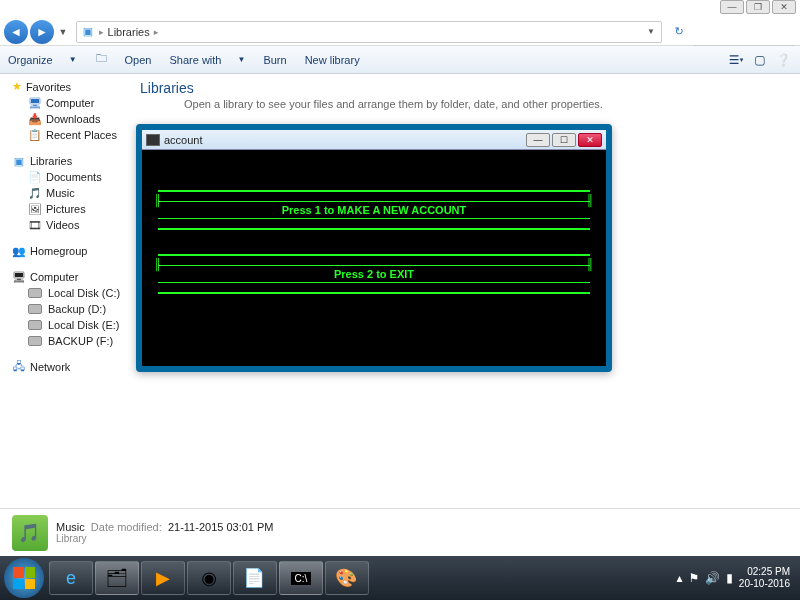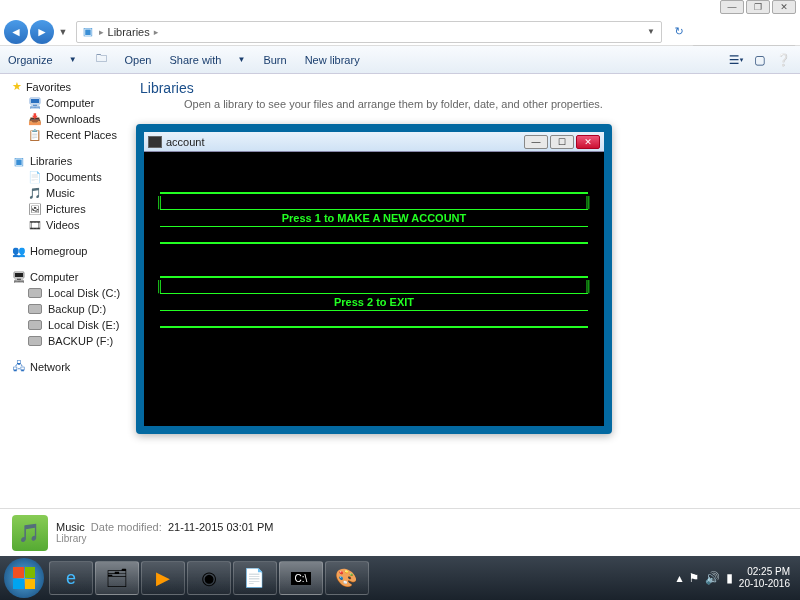--- a/index.html
+++ b/index.html
@@ -36,28 +36,28 @@
 .ico { width:14px; height:12px; display:inline-flex; align-items:center; justify-content:center; font-size:11px; }
 .drive { width:14px; height:10px; background:#bbb; border:1px solid #888; border-radius:2px; display:inline-block; margin-right:2px;}
 .lib { color:#3a8fd6; }
 
 
 .main { position: absolute; top: 74px; left: 130px; right: 0; bottom: 92px; padding: 6px 10px; }
 .main h2 { font-size: 14px; color: #1a4e8a; font-weight: normal; margin-bottom: 2px; }
 .main .sub { font-size: 11px; color: #666; margin-left: 44px; }
 
 
-.console { position: absolute; top: 124px; left: 136px; width: 476px; height: 310px; border: 8px solid #0369a1; border-radius: 4px; background:#000; box-shadow: 0 2px 8px rgba(0,0,0,.3); }
+.console { position: absolute; top: 124px; left: 136px; width: 476px; height: 248px; border: 6px solid #0369a1; border-radius: 4px; background:#000; box-shadow: 0 2px 8px rgba(0,0,0,.3); }
 .console-title { height: 20px; background: linear-gradient(#e8f2fb,#cfe2f5); display:flex; align-items:center; padding:0 4px; font-size:11px; color:#222; border-bottom:1px solid #88a; }
 .console-title .cicon { width:14px; height:12px; background:#333; border:1px solid #666; margin-right:4px; }
 .console-title .cbtns { margin-left:auto; display:flex; gap:2px; }
 .cbtn { width:24px; height:14px; border:1px solid #888; border-radius:2px; font-size:9px; text-align:center; line-height:12px; background:#e8e8e8; }
 .cbtn.close { background: linear-gradient(#e57, #c13); color:#fff; border-color:#a02; }
 .console-body { position:absolute; top:20px; left:0; right:0; bottom:0; background:#000; padding: 40px 16px; font-family: 'Courier New', monospace; color:#2f2; font-size:11px; font-weight:bold; }
-.cbox { border-top: 2px solid #2f2; border-bottom: 2px solid #2f2; padding: 15px 0; margin-bottom: 32px; text-align:center; position:relative; }
+.cbox { border-top: 2px solid #2f2; border-bottom: 2px solid #2f2; padding: 9px 0; margin-bottom: 24px; text-align:center; position:relative; }
 .cbox::before, .cbox::after { content:'║'; position:absolute; top:2px; color:#2f2; }
 .cbox::before { left:-4px; } .cbox::after { right:-4px; }
 .cbox-inner { border-top:1px solid #2f2; border-bottom:1px solid #2f2; padding:2px 0; }
 
 
 .details { position: absolute; left:0; right:0; bottom: 44px; height: 48px; border-top: 1px solid #ddd; display:flex; align-items:center; padding: 4px 12px; font-size:11px; color:#444; gap:8px; }
 .det-icon { width:36px; height:36px; background: linear-gradient(#8c5,#5a3); border-radius:4px; display:flex; align-items:center; justify-content:center; font-size:18px; color:#fff; }
 .det-text .t1 { color:#222; }
 .det-text .t2 { color:#888; font-size:10px; }
 .det-text .lbl { color:#888; }

